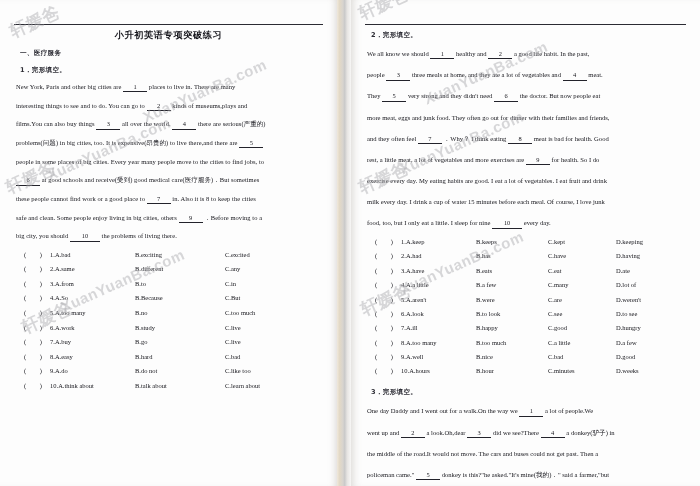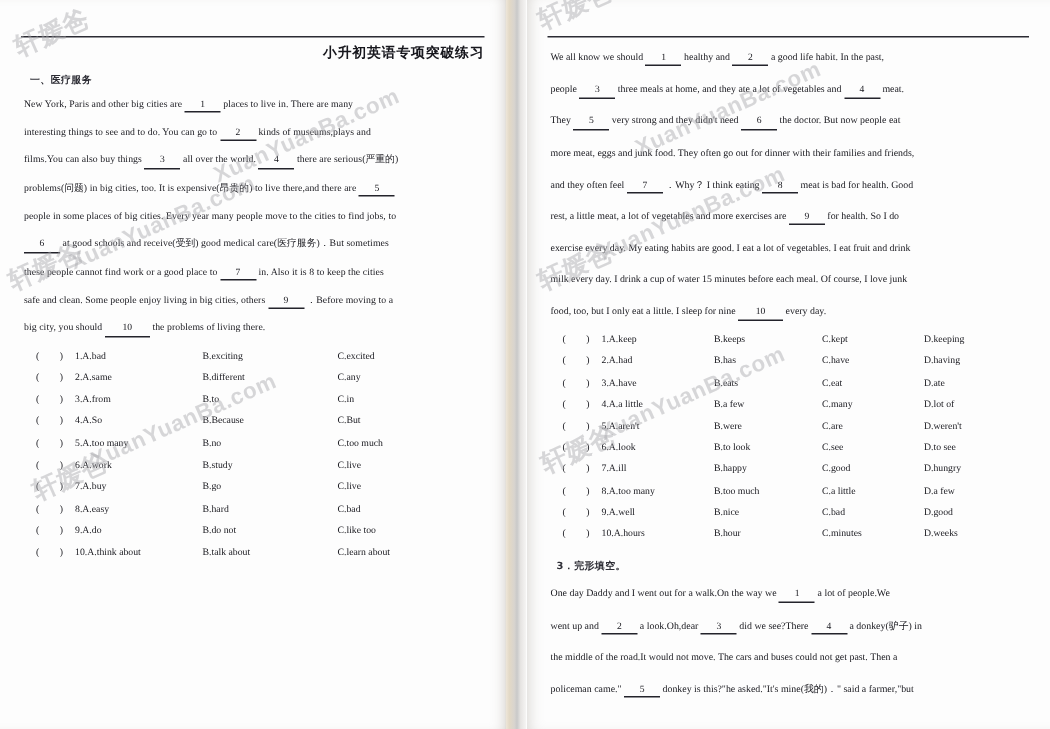--- a/index.html
+++ b/index.html
@@ -68,21 +68,21 @@
   .wm-latin { font-family: "Liberation Sans", sans-serif; font-size: 15px; }
   .wm-cjk   { font-family: "DejaVu Sans", sans-serif; font-size: 14px; }
 
   
   .rule {
     border-top: 1.1px solid #2b2b33;
     margin: 0;
     height: 0;
   }
   .doc-title {
-    text-align: right;
+    text-align: center;
     font-family: "DejaVu Sans", sans-serif;
     font-weight: bold;
     font-size: 9.2px;
     letter-spacing: .6px;
     margin: 4px 0 0 0;
     color: #17171d;
   }
   .sec-head {
     font-family: "DejaVu Sans", sans-serif;
     font-size: 6.6px;
@@ -164,20 +164,21 @@
       <div class="wm wm-cjk" style="left:2px; top:178px; transform:rotate(-24deg); font-size:17px;">轩媛爸</div>
       <div class="wm wm-latin" style="left:44px; top:168px; transform:rotate(-24deg);">XuanYuanBa.com</div>
       <div class="wm wm-cjk" style="left:18px; top:318px; transform:rotate(-24deg); font-size:17px;">轩媛爸</div>
       <div class="wm wm-latin" style="left:58px; top:300px; transform:rotate(-24deg);">XuanYuanBa.com</div>
 
       <div style="height:24px"></div>
       <div class="rule"></div>
       <h1 class="doc-title">小升初英语专项突破练习</h1>
 
       <div class="sec-head">一、医疗服务</div>
+      <div class="sub-head">1．完形填空。</div>
 
       <div class="passage-body">
           <div class="passage"><span>New York, Paris and other big cities are</span> <span class="blank">1</span> <span>places to live in. There are many</span></div>
           <div class="passage"><span>interesting things to see and to do. You can go to</span> <span class="blank">2</span> <span>kinds of museums,plays and</span></div>
           <div class="passage"><span>films.You can also buy things</span> <span class="blank">3</span> <span>all over the world.</span> <span class="blank">4</span> <span>there are serious(严重的)</span></div>
           <div class="passage"><span>problems(问题) in big cities, too. It is expensive(昂贵的) to live there,and there are</span> <span class="blank">5</span> </div>
           <div class="passage"><span>people in some places of big cities. Every year many people move to the cities to find jobs, to</span></div>
           <div class="passage"> <span class="blank">6</span> <span>at good schools and receive(受到) good medical care(医疗服务)．But sometimes</span></div>
           <div class="passage"><span>these people cannot find work or a good place to</span> <span class="blank">7</span> <span>in. Also it is 8 to keep the cities</span></div>
           <div class="passage"><span>safe and clean. Some people enjoy living in big cities, others</span> <span class="blank">9</span> <span>．Before moving to a</span></div>
@@ -257,20 +258,21 @@
       <div class="wm wm-cjk" style="left:4px; top:4px; transform:rotate(-24deg); font-size:17px;">轩媛爸</div>
       <div class="wm wm-latin" style="left:70px; top:92px; transform:rotate(-24deg);">XuanYuanBa.com</div>
       <div class="wm wm-cjk" style="left:4px; top:178px; transform:rotate(-24deg); font-size:17px;">轩媛爸</div>
       <div class="wm wm-latin" style="left:46px; top:162px; transform:rotate(-24deg);">XuanYuanBa.com</div>
       <div class="wm wm-cjk" style="left:6px; top:300px; transform:rotate(-24deg); font-size:17px;">轩媛爸</div>
       <div class="wm wm-latin" style="left:46px; top:282px; transform:rotate(-24deg);">XuanYuanBa.com</div>
 
       <div style="height:24px"></div>
       <div class="rule"></div>
 
+      <div class="sub-head" style="margin-top:6px;">2．完形填空。</div>
 
       <div class="passage-body">
           <div class="passage-r indent"><span>We all know we should</span> <span class="blank">1</span> <span>healthy and</span> <span class="blank">2</span> <span>a good life habit. In the past,</span></div>
           <div class="passage-r"><span>people</span> <span class="blank">3</span> <span>three meals at home, and they ate a lot of vegetables and</span> <span class="blank">4</span> <span>meat.</span></div>
           <div class="passage-r"><span>They</span> <span class="blank">5</span> <span>very strong and they didn't need</span> <span class="blank">6</span> <span>the doctor. But now people eat</span></div>
           <div class="passage-r"><span>more meat, eggs and junk food. They often go out for dinner with their families and friends,</span></div>
           <div class="passage-r"><span>and they often feel</span> <span class="blank">7</span> <span>．Why？ I think eating</span> <span class="blank">8</span> <span>meat is bad for health. Good</span></div>
           <div class="passage-r"><span>rest, a little meat, a lot of vegetables and more exercises are</span> <span class="blank">9</span> <span>for health. So I do</span></div>
           <div class="passage-r"><span>exercise every day. My eating habits are good. I eat a lot of vegetables. I eat fruit and drink</span></div>
           <div class="passage-r"><span>milk every day. I drink a cup of water 15 minutes before each meal. Of course, I love junk</span></div>

